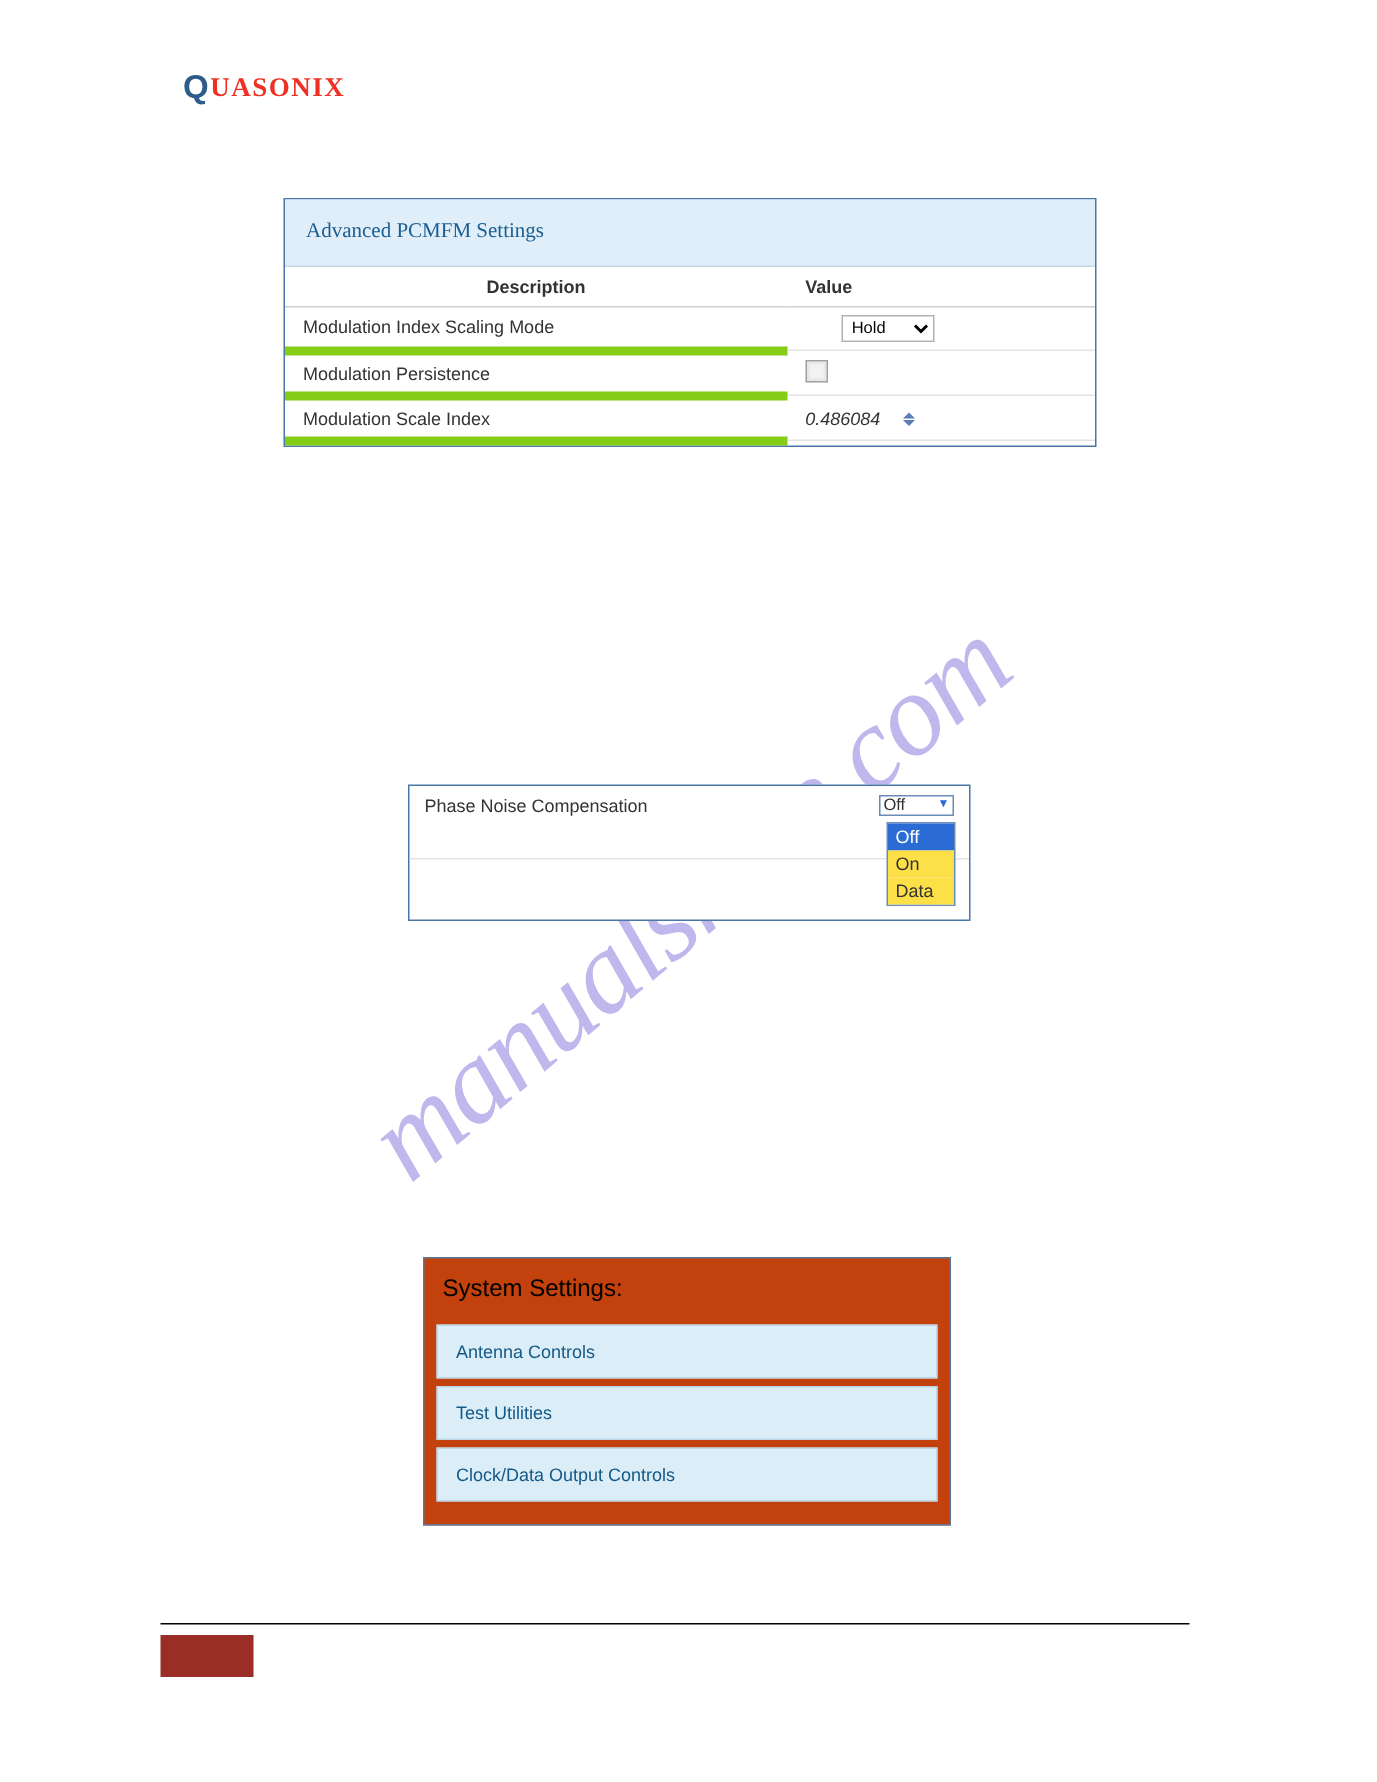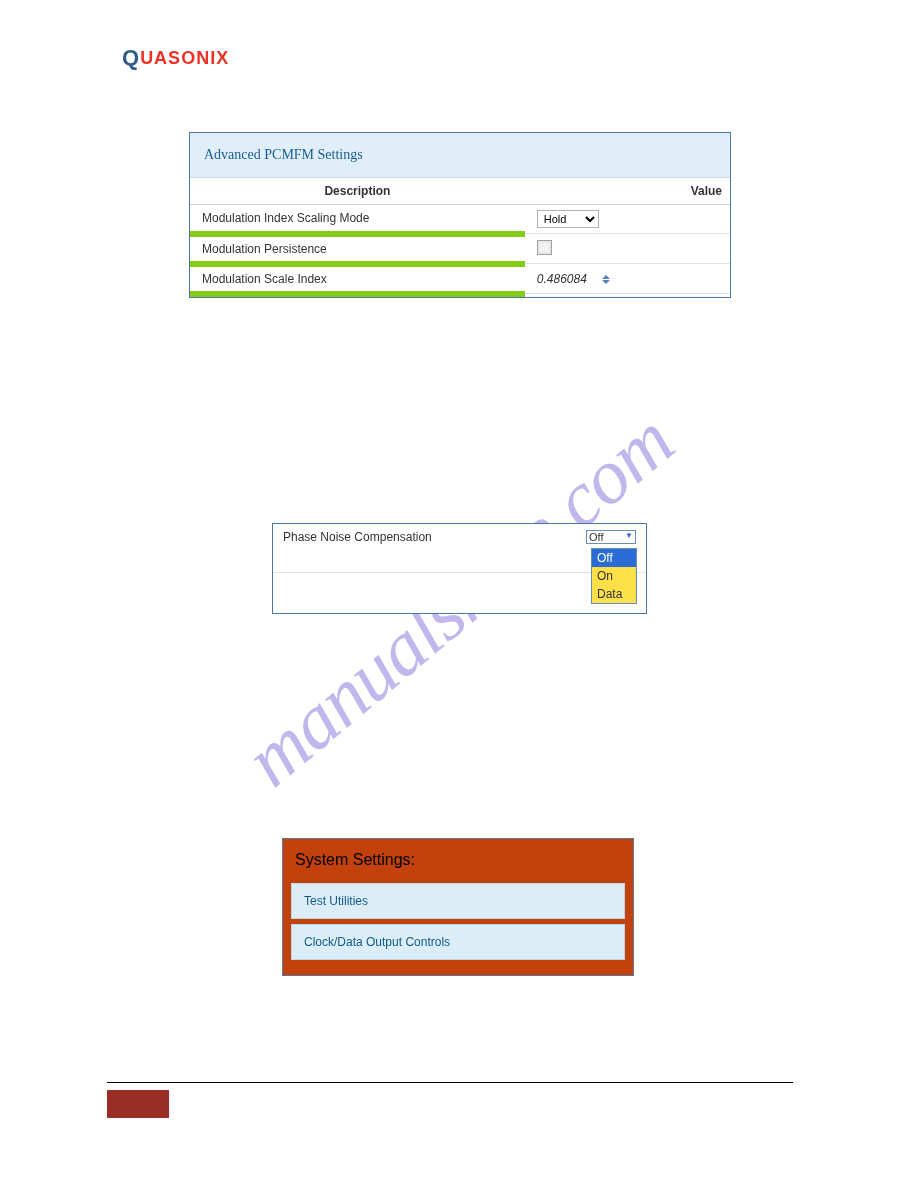--- a/index.html
+++ b/index.html
@@ -30,21 +30,21 @@
   }
   .logo .q {
     color: #2e5c8a;
     font-size: 22px;
     position: relative;
     top: 1px;
     font-family: Arial, sans-serif;
   }
   .logo .rest {
     color: #ee3124;
-    font-family: Liberation Sans, sans-serif;
+    font-family: Liberation Serif, serif;
     font-weight: 700;
   }
 
   
   .pcmfm-panel {
     position: absolute;
     left: 189px;
     top: 132px;
     width: 540px;
     border: 1px solid #4b77a8;
@@ -63,36 +63,37 @@
     border-collapse: collapse;
   }
   .pcmfm-table th {
     font-weight: bold;
     font-size: 12px;
     text-align: left;
     padding: 6px 12px 6px 12px;
     border-bottom: 1px solid #d0d0d0;
   }
   .pcmfm-table th.desc { text-align: center; }
-  .pcmfm-table th.value { text-align: right; padding-right: 8px; }
+  .pcmfm-table th.value { padding-right: 8px; }
   .pcmfm-table td {
     font-size: 12px;
     padding: 5px 12px;
     border-bottom: 6px solid #84cc16;
     vertical-align: middle;
   }
   .pcmfm-table td.control {
     border-bottom: 1px solid #e4e4e4;
   }
   .pcmfm-select {
     width: 62px;
     font-size: 11px;
     border: 1px solid #b2b2b2;
     background: #ffffff;
     padding: 1px 2px;
+    margin-left: 24px;
   }
   .pcmfm-checkbox {
     width: 13px;
     height: 13px;
     border: 1px solid #a0a0a0;
     background: #f2f2f2;
     display: inline-block;
     box-shadow: inset 0 0 0 2px #e8e8e8;
   }
   .pcmfm-num {
@@ -294,20 +295,21 @@
       <div class="opt selected">Off</div>
       <div class="opt">On</div>
       <div class="opt">Data</div>
     </div>
     <div class="pnc-spacer"></div>
   </div>
 
   <div class="sys-panel">
     <div class="sys-header">System Settings:</div>
     <div class="sys-list">
+      <div class="sys-item">Antenna Controls</div>
       <div class="sys-item">Test Utilities</div>
       <div class="sys-item">Clock/Data Output Controls</div>
     </div>
   </div>
 
   <div class="footer-line"></div>
   <div class="footer-block"></div>
 
 </div>
 

